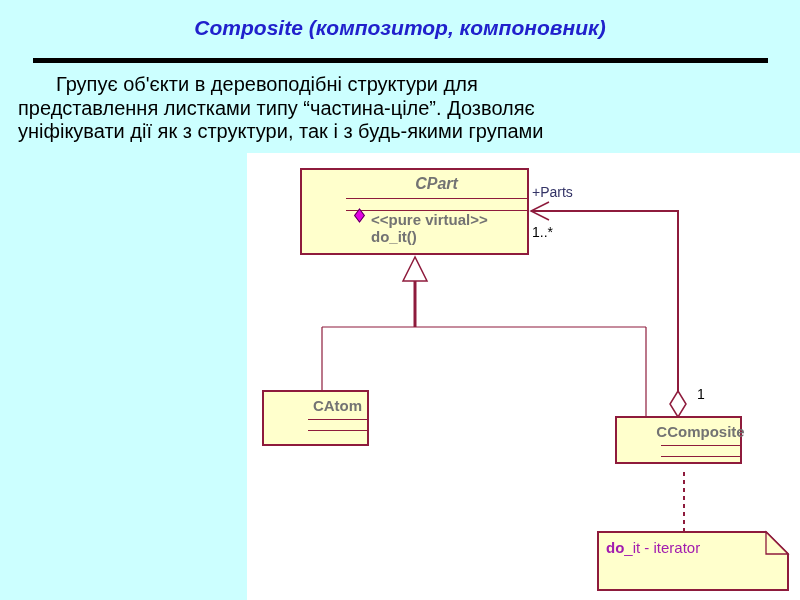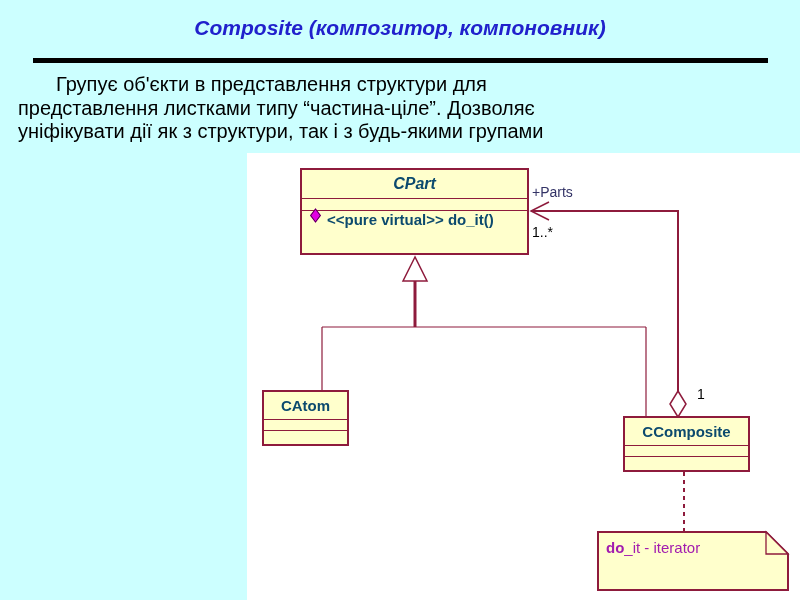--- a/index.html
+++ b/index.html
@@ -53,44 +53,45 @@
   svg.wires {
     position: absolute;
     left: 0; top: 0; width: 800px; height: 600px;
   }
 
   
   .uml-class {
     position: absolute;
     background: #FFFFCC;
     border: 2px solid #8E1B3C;
-    color: #0c4a6e;
+    color: #737373;
+    padding-left: 44px;
   }
   .uml-class .name {
     display: flex; align-items: center; justify-content: center;
     font-weight: bold;
     border-bottom: 1.5px solid #8E1B3C;
   }
   .uml-class .attrs { border-bottom: 1.5px solid #8E1B3C; }
   .uml-class .ops {
     display: flex; 
     padding-left: 9px;
   }
 
   .cpart { left: 300px; top: 168px; width: 229px; height: 87px; }
   .cpart .name { height: 29px; font-size: 16px; font-style: italic; }
   .cpart .attrs { height: 12px; }
   .cpart .ops { height: 39px; font-size: 15px; font-weight: 600; }
 
-  .catom { left: 262px; top: 390px; width: 87px; height: 56px; }
+  .catom { left: 262px; top: 390px; width: 107px; height: 56px; }
   .catom .name { height: 28px; font-size: 15px; }
   .catom .attrs { height: 11px; }
   .catom .ops { height: 12px; }
 
-  .ccomposite { left: 615px; top: 416px; width: 127px; height: 56px; margin-left: 8px; }
+  .ccomposite { left: 615px; top: 416px; width: 127px; height: 48px; }
   .ccomposite .name { height: 28px; font-size: 15px; }
   .ccomposite .attrs { height: 11px; }
   .ccomposite .ops { height: 12px; }
 
   .op-visibility-icon {
     display: inline-block;
     width: 9px; height: 9px;
     background: #E300E3;
     border: 1px solid #55004f;
     transform: rotate(45deg) skew(8deg, 8deg);
@@ -122,21 +123,21 @@
 </style>
 </head>
 <body>
 
 <div class="slide">
 
   <div class="title">Composite (композитор, компоновник)</div>
   <div class="title-rule"></div>
 
   <div class="paragraph">
-    <div class="line indented">Групує об'єкти в представлення структури для</div>
+    <div class="line indented">Групує об'єкти в деревоподібні структури для</div>
     <div class="line">представлення листками типу “частина-ціле”. Дозволяє</div>
     <div class="line">уніфікувати дії як з структури, так  і з будь-якими групами</div>
   </div>
 
   <div class="diagram-canvas"></div>
 
   <svg class="wires" viewBox="0 0 800 600">
 
     <polyline points="531,211 678,211 678,391" fill="none" stroke="#8E1B3C" stroke-width="2"></polyline>
 

